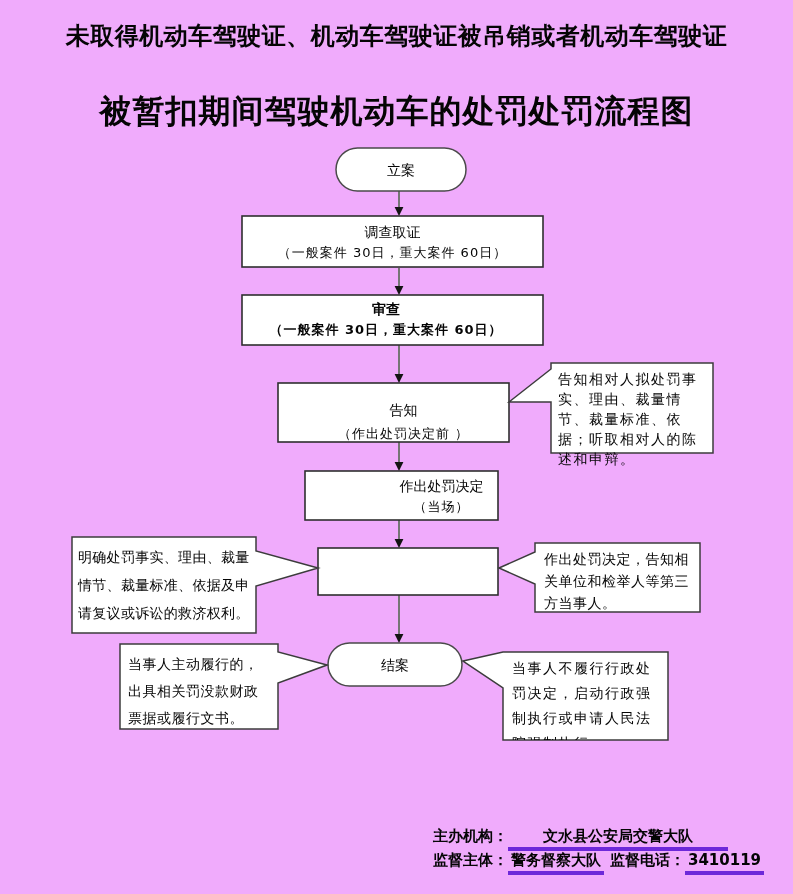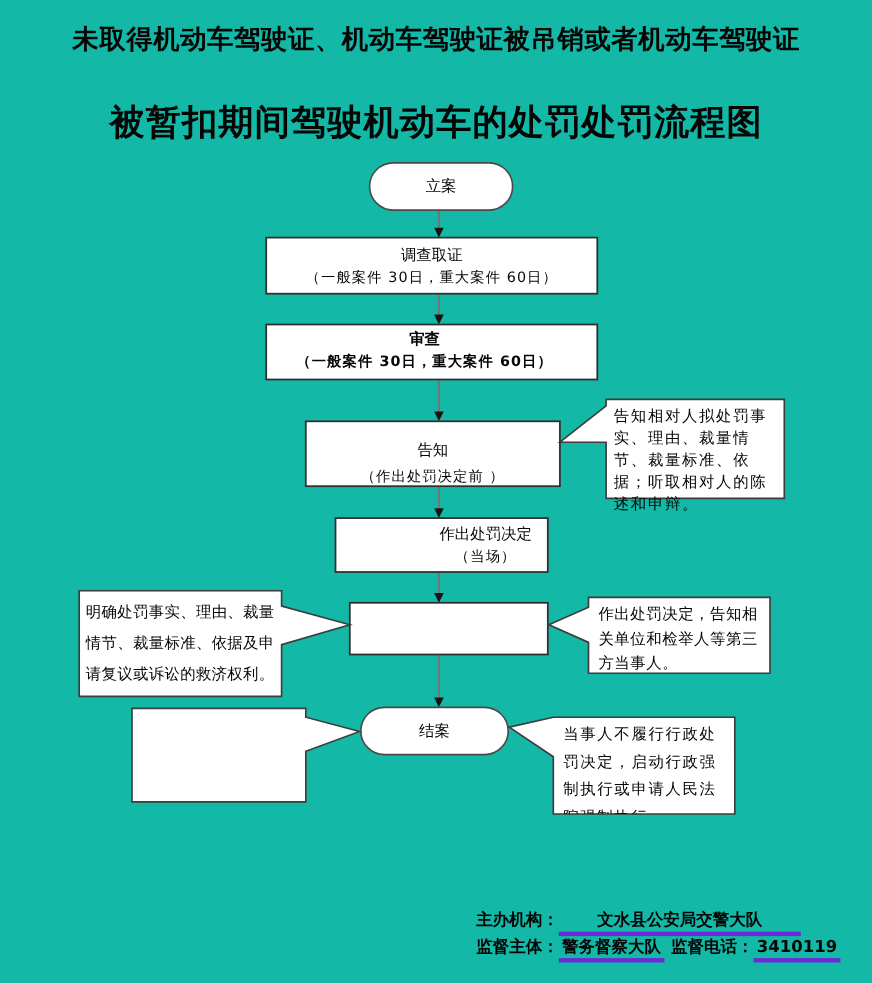--- a/index.html
+++ b/index.html
@@ -1,35 +1,35 @@
 <!DOCTYPE html>
 <html><head>
 <meta charset="utf-8">
 <style>
   html,body{margin:0;padding:0;background:#fff;}
   #page{
-    position:relative;width:793px;height:894px;background:#14b8a6;
+    position:relative;width:793px;height:894px;background:#f0abfc;
     font-family:"DejaVu Sans",sans-serif;color:#000;overflow:hidden;
   }
   
   .title{position:absolute;left:0;width:793px;text-align:center;font-weight:bold;color:#050505;}
   #title1{top:20px;font-size:24px;letter-spacing:0.5px;}
   #title2{top:90px;font-size:32px;letter-spacing:1px;}
   
   #shapes{position:absolute;left:0;top:0;pointer-events:none;}
   
   .node{
     position:absolute;display:flex;flex-direction:column;align-items:center;justify-content:center;
     text-align:center;font-size:14px;line-height:1;color:#050505;gap:7px;
   }
   .node .note{font-size:13px;letter-spacing:1px;}
   #n-start  {left:336px;top:148px;width:130px;height:43px;}
   #n-invest {left:242px;top:216px;width:301px;height:51px;}
   #n-review {left:242px;top:294px;width:288px;height:50px;font-weight:bold;}
-  #n-inform {left:278px;top:383px;width:231px;height:76px;gap:10px;}
+  #n-inform {left:288px;top:383px;width:231px;height:76px;gap:10px;}
   #n-decide {left:305px;top:471px;width:193px;height:49px;margin-left:40px;}
   #n-deliver{left:318px;top:548px;width:180px;height:47px;}
   #n-close  {left:328px;top:643px;width:134px;height:43px;}
   
   .callout-text{position:absolute;font-size:14px;color:#050505;text-align:left;}
   #co1{left:550px;top:363px;width:146px;height:80px;padding:6px 8px 0;line-height:20px;letter-spacing:1.5px;}
   #co2{left:72px; top:537px;width:172px;height:90px;padding:6px 6px 0;line-height:28px;letter-spacing:0.3px;}
   #co3{left:535px;top:543px;width:147px;height:62px;padding:5px 9px 0;line-height:22px;letter-spacing:0.5px;}
   #co4{left:120px;top:644px;width:142px;height:78px;padding:7px 8px 0;line-height:27px;letter-spacing:0.5px;}
   #co5{left:503px;top:652px;width:147px;height:84px;padding:4px 9px 0;line-height:25px;letter-spacing:1.5px;overflow:hidden;}
@@ -112,20 +112,21 @@
     <div>作出处罚决定</div>
     <div class="note">（当场）</div>
   </div>
   <div class="node" id="n-close">
     <div>结案</div>
   </div>
 
   <div class="callout-text" id="co1">告知相对人拟处罚事实、理由、裁量情节、裁量标准、依据；听取相对人的陈述和申辩。</div>
   <div class="callout-text" id="co2">明确处罚事实、理由、裁量情节、裁量标准、依据及申请复议或诉讼的救济权利。</div>
   <div class="callout-text" id="co3">作出处罚决定，告知相关单位和检举人等第三方当事人。</div>
+  <div class="callout-text" id="co4">当事人主动履行的，出具相关罚没款财政票据或履行文书。</div>
   <div class="callout-text" id="co5">当事人不履行行政处罚决定，启动行政强制执行或申请人民法院强制执行</div>
 
   <div id="footer">
     <div class="f-row">
       <span>主办机构：</span>
       <span class="u" id="org-u">文水县公安局交警大队</span>
     </div>
     <div class="f-row">
       <span>监督主体：</span>
       <span class="u" id="sup-u">警务督察大队</span>

